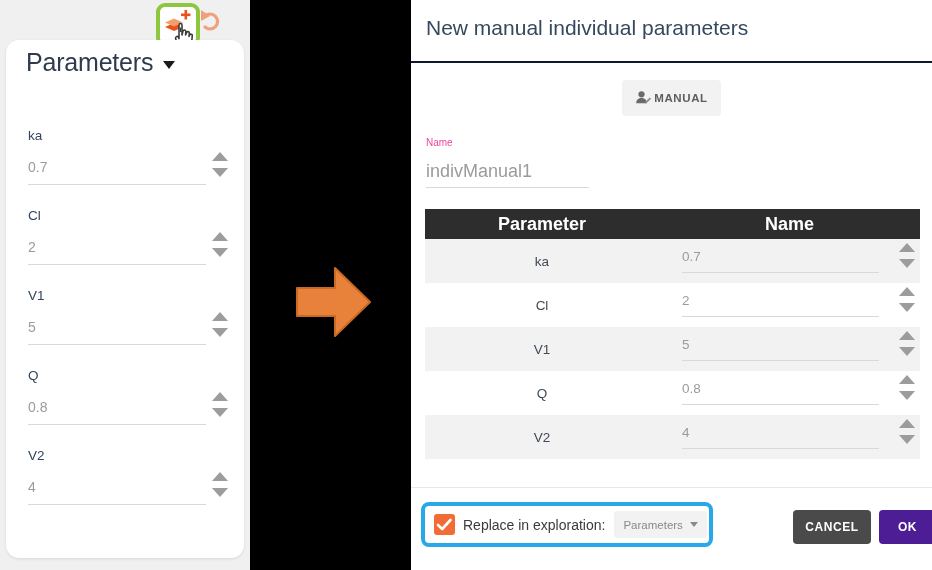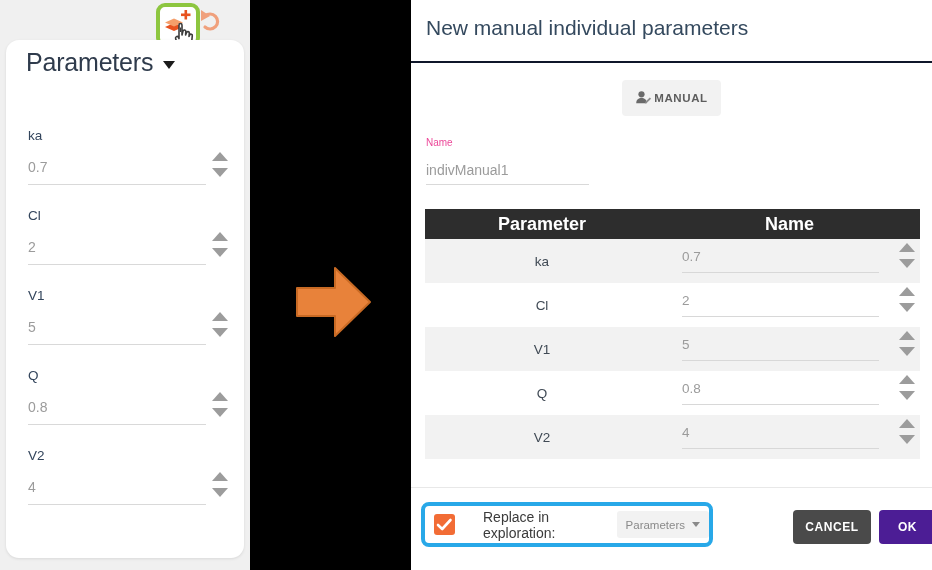--- a/index.html
+++ b/index.html
@@ -174,21 +174,21 @@
     color: #ec4899;
   }
   #name-input-wrap {
     position: absolute;
     left: 15px; top: 161px;
     width: 163px;
     border-bottom: 1px solid #d9d9d9;
     padding-bottom: 5px;
   }
   #name-input {
-    font-size: 14px;
+    font-size: 18px;
     color: #9b9b9b;
   }
 
   
   #param-table {
     position: absolute;
     left: 14px; top: 209px;
     width: 495px;
     border-collapse: collapse;
   }
@@ -250,21 +250,21 @@
     padding-left: 9px;
   }
   #replace-checkbox {
     width: 21px; height: 21px;
     background: #f26c35;
     border-radius: 3px;
     position: relative;
     flex: 0 0 auto;
   }
   #replace-label {
-    margin-left: 28px;
+    margin-left: 8px;
     font-size: 14px;
     color: #3b3b3b;
   }
   #exploration-select {
     margin-left: 9px;
     height: 27px;
     background: #f2f2f2;
     border-radius: 3px;
     display: flex;
     align-items: center;

